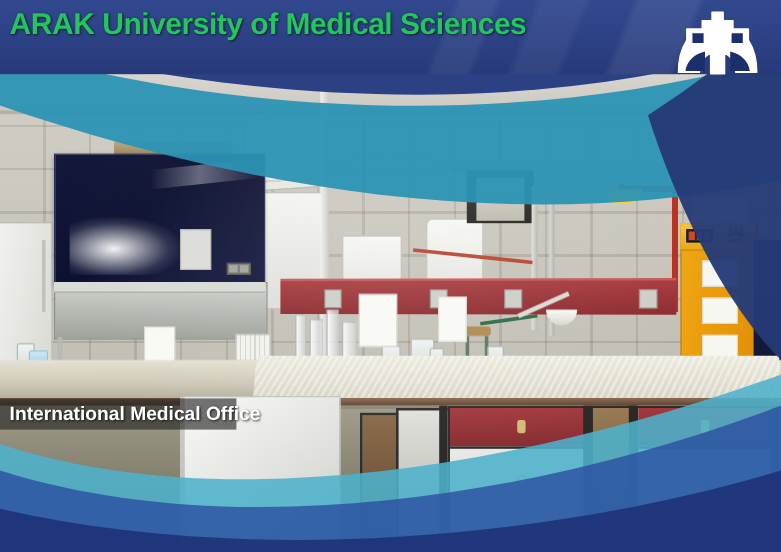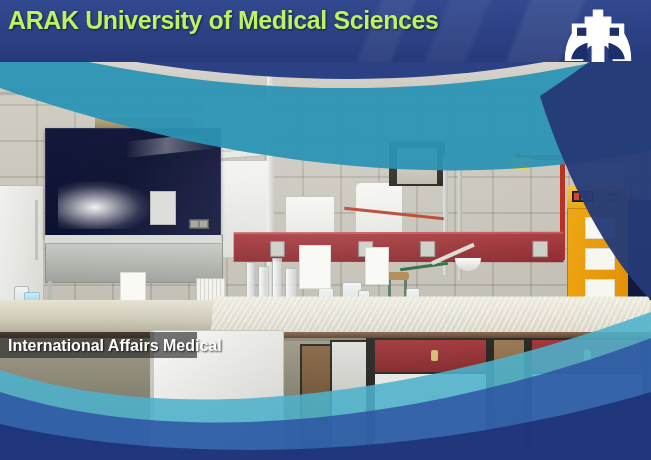--- a/index.html
+++ b/index.html
@@ -316,21 +316,21 @@
     position:absolute;left:0;top:0;width:651px;height:62px;
     background:
       linear-gradient(112deg, rgba(255,255,255,0) 56%, rgba(255,255,255,.06) 57%, rgba(255,255,255,.06) 61%, rgba(255,255,255,0) 62%),
       linear-gradient(112deg, rgba(255,255,255,0) 66%, rgba(255,255,255,.05) 67%, rgba(255,255,255,.05) 72%, rgba(255,255,255,0) 73%),
       linear-gradient(112deg, rgba(255,255,255,0) 78%, rgba(255,255,255,.07) 79%, rgba(255,255,255,.07) 86%, rgba(255,255,255,0) 87%),
       linear-gradient(180deg, #32498f 0%, #2c4184 55%, #27397a 100%);
   }
   .title{
     position:absolute;left:8px;top:7px;
     font:700 25px/1.1 "Liberation Sans", sans-serif;
-    color:#bef264;
+    color:#22c55e;
     letter-spacing:-.4px;
     text-shadow:1px 1px 2px rgba(0,0,0,.55), 0 0 1px rgba(0,0,0,.4);
     white-space:nowrap;
   }
   .logo{
     position:absolute;left:563px;top:6px;width:70px;height:62px;
   }
 
   
   .caption-bar{
@@ -497,15 +497,15 @@
            V30 h22 V18 h14 Z"></path>
       <path fill="#1b2f6b" d="M24,36 h16 v14 h-16 Z"></path>
       <path fill="#1b2f6b" d="M80,36 h16 v14 h-16 Z"></path>
       <path fill="#1b2f6b" d="M14,90 c2,-14 12,-24 28,-28 v28 Z"></path>
       <path fill="#1b2f6b" d="M106,90 c-2,-14 -12,-24 -28,-28 v28 Z"></path>
       <path fill="#ffffff" d="M55,22 h10 v62 h-10 Z"></path>
     </svg>
   </div>
 
   <div class="caption-bar"></div>
-  <div class="caption-text">International Affairs Medical</div>
+  <div class="caption-text">International Medical Office</div>
 
 </div>
 
 </body></html>

